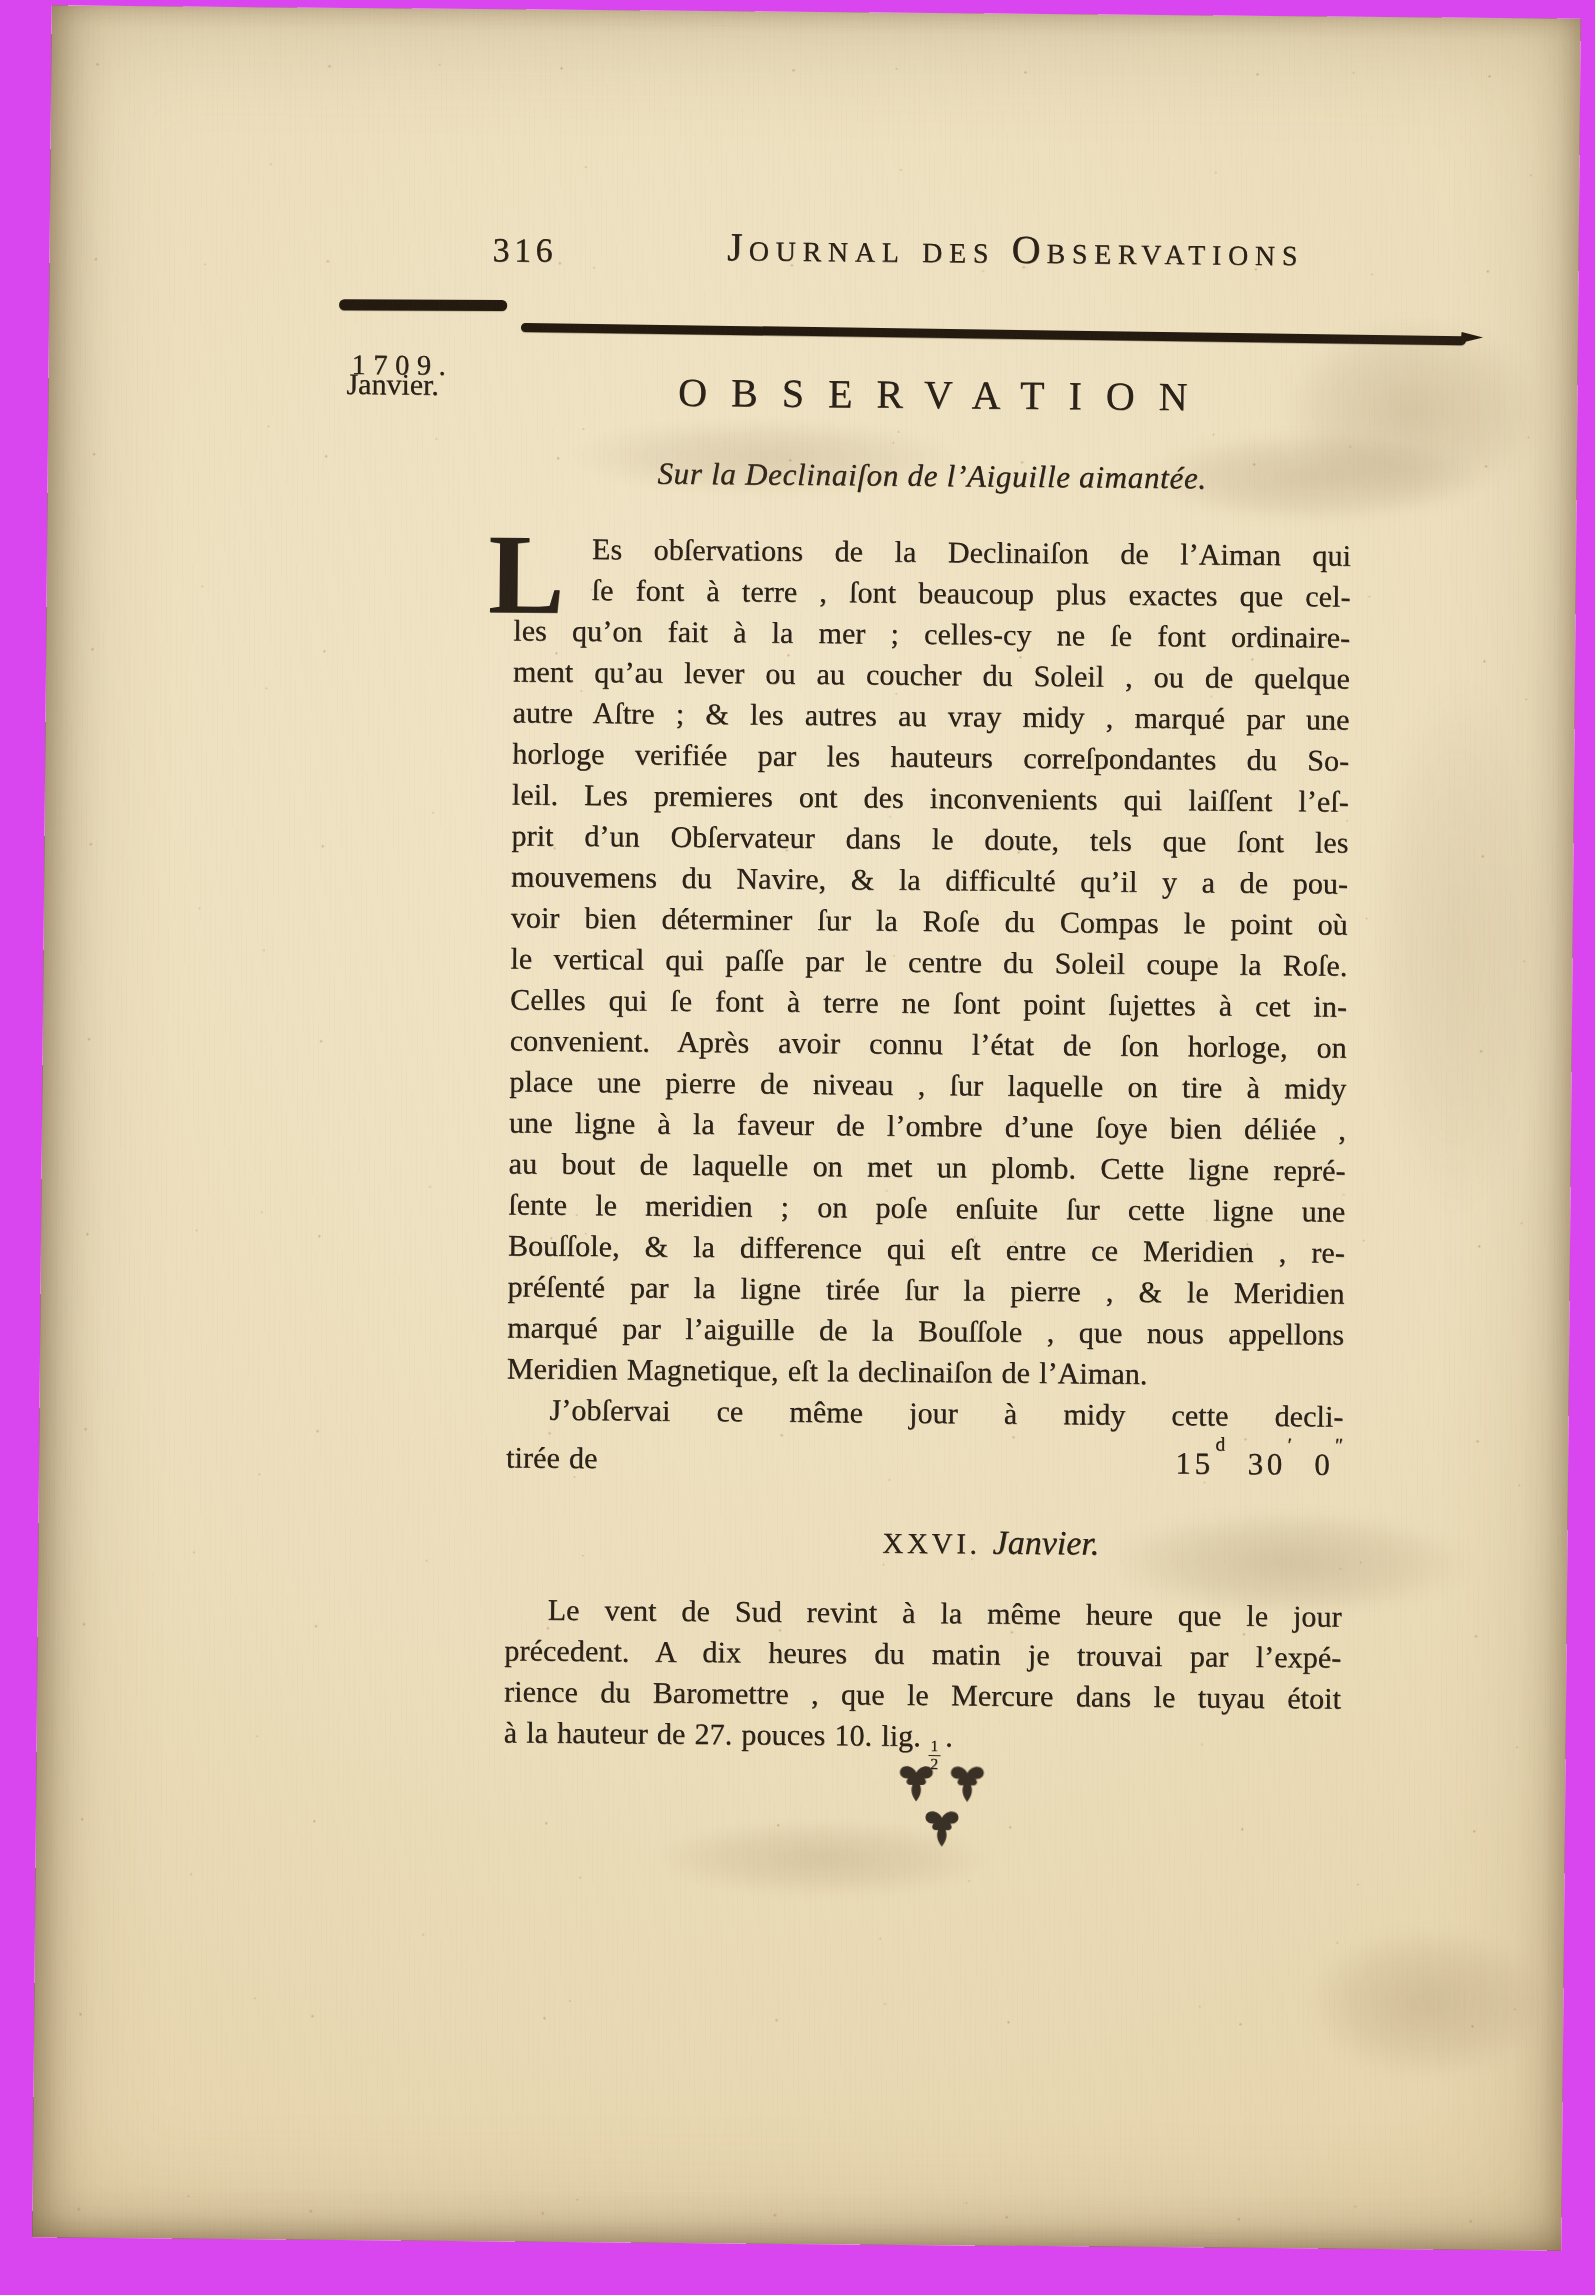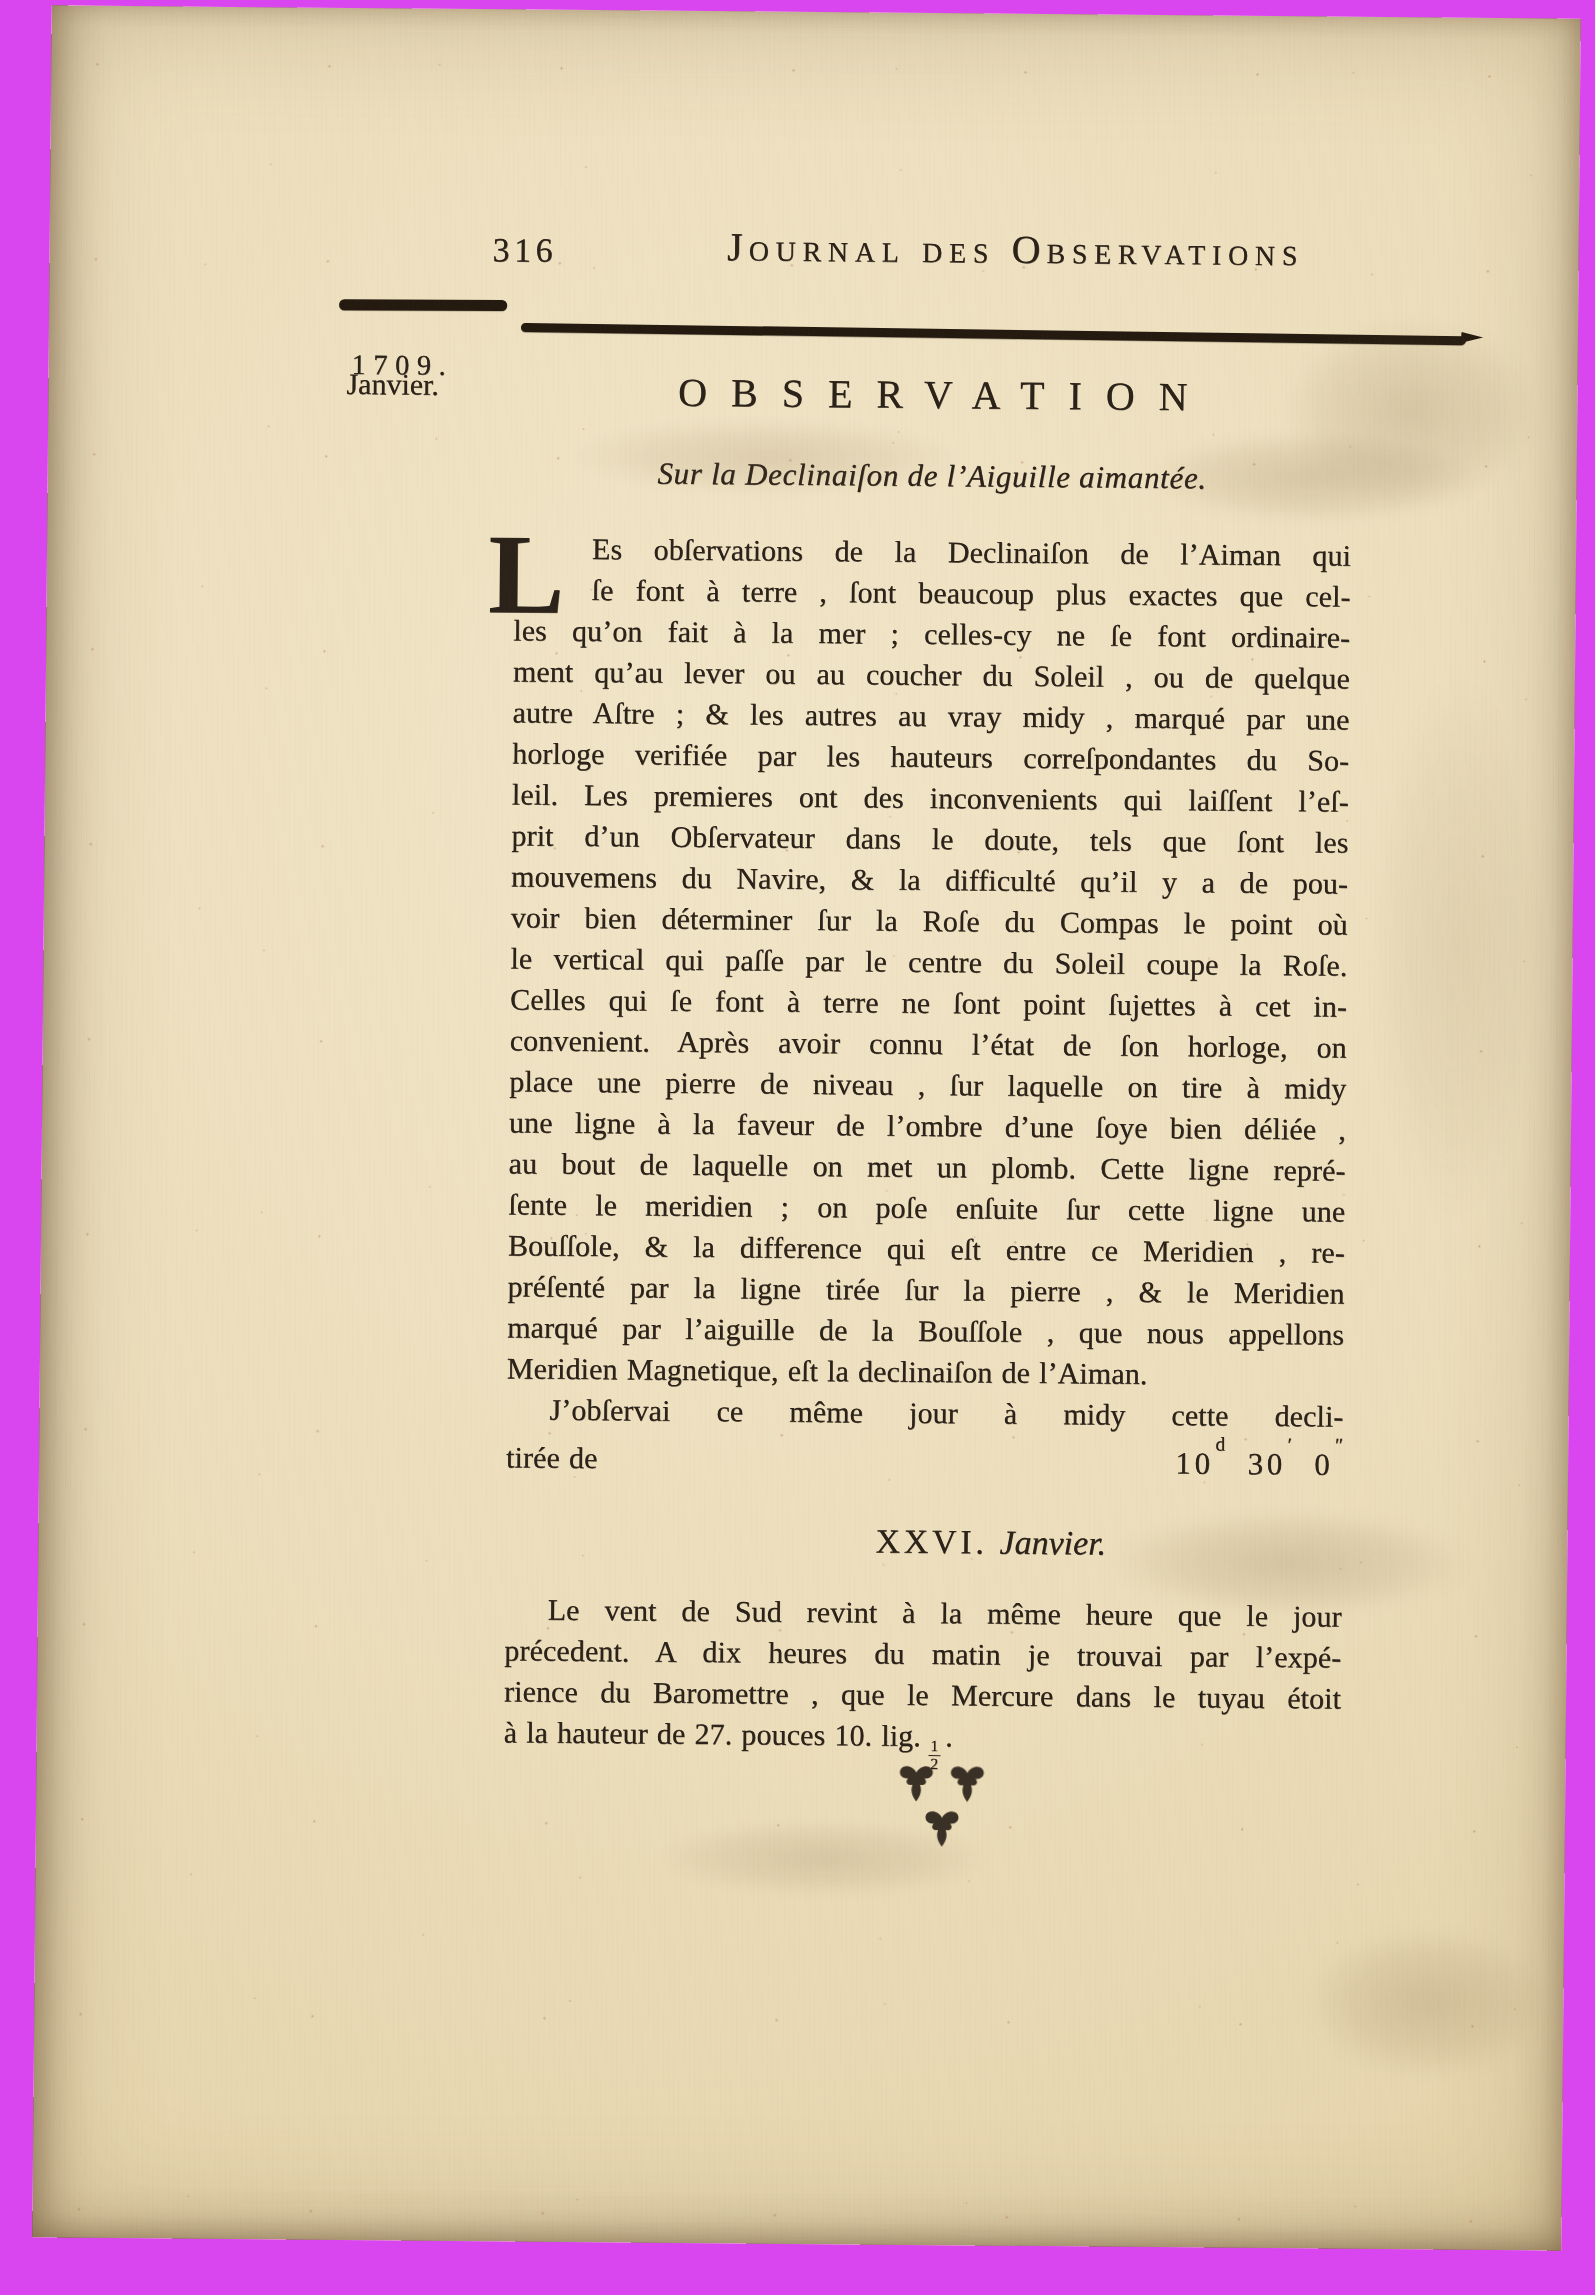--- a/index.html
+++ b/index.html
@@ -74,21 +74,21 @@
   .tailrow{display:flex;justify-content:space-between;align-items:baseline;}
 
   
   .val{white-space:nowrap;letter-spacing:3.7px;font-size:31px;}
   .val sup{font-size:19.5px;position:relative;top:-12px;letter-spacing:0;margin-left:1.5px;}
   .vgap{display:inline-block;width:22.5px;}
 
   
   .sechead{position:absolute;left:467px;top:1510px;width:835px;text-align:center;
            transform:translateX(46px);white-space:nowrap;}
-  .secnum{font-size:34px;letter-spacing:3.7px;margin-left:44px;}
+  .secnum{font-size:29px;letter-spacing:3.7px;margin-left:44px;}
   .secmonth{font-size:34px;font-style:italic;margin-left:12px;}
 
   
   .frac{display:inline-flex;flex-direction:column;vertical-align:-4.5px;margin:0 4.5px 0 7.5px;
         font-size:15.7px;line-height:1.05;text-align:center;}
   .frac .fnum{border-bottom:1.5px solid #2b221a;padding:0 2.2px 0.7px;}
   .frac .fden{padding-top:0.7px;}
 
   
   .ornament{position:absolute;left:467px;top:1750px;width:835px;text-align:center;
@@ -146,21 +146,21 @@
       <div class="ln j">une ligne à la faveur de l’ombre d’une ſoye bien déliée ,</div>
       <div class="ln j">au bout de laquelle on met un plomb. Cette ligne repré-</div>
       <div class="ln j">ſente le meridien ; on poſe enſuite ſur cette ligne une</div>
       <div class="ln j">Bouſſole, &amp; la difference qui eſt entre ce Meridien , re-</div>
       <div class="ln j">préſenté par la ligne tirée ſur la pierre , &amp; le Meridien</div>
       <div class="ln j">marqué par l’aiguille de la Bouſſole , que nous appellons</div>
       <div class="ln plain">Meridien Magnetique, eſt la declinaiſon de l’Aiman.</div>
       <div class="ln j ind">J’obſervai ce même jour à midy cette decli-</div>
       <div class="ln tailrow">
         <span>tirée de</span>
-        <span class="val"><span>10</span><sup>d</sup><span class="vgap"></span><span>30</span><sup>′</sup><span class="vgap"></span><span>0</span><sup>″</sup></span>
+        <span class="val"><span>15</span><sup>d</sup><span class="vgap"></span><span>30</span><sup>′</sup><span class="vgap"></span><span>0</span><sup>″</sup></span>
       </div>
     </div>
 
     <div class="sechead ink">
       <span class="secnum">XXVI.</span><span class="secmonth">Janvier.</span>
     </div>
 
     <div class="para para2 ink">
       <div class="ln j ind">Le vent de Sud revint à la même heure que le jour</div>
       <div class="ln j">précedent. A dix heures du matin je trouvai par l’expé-</div>

